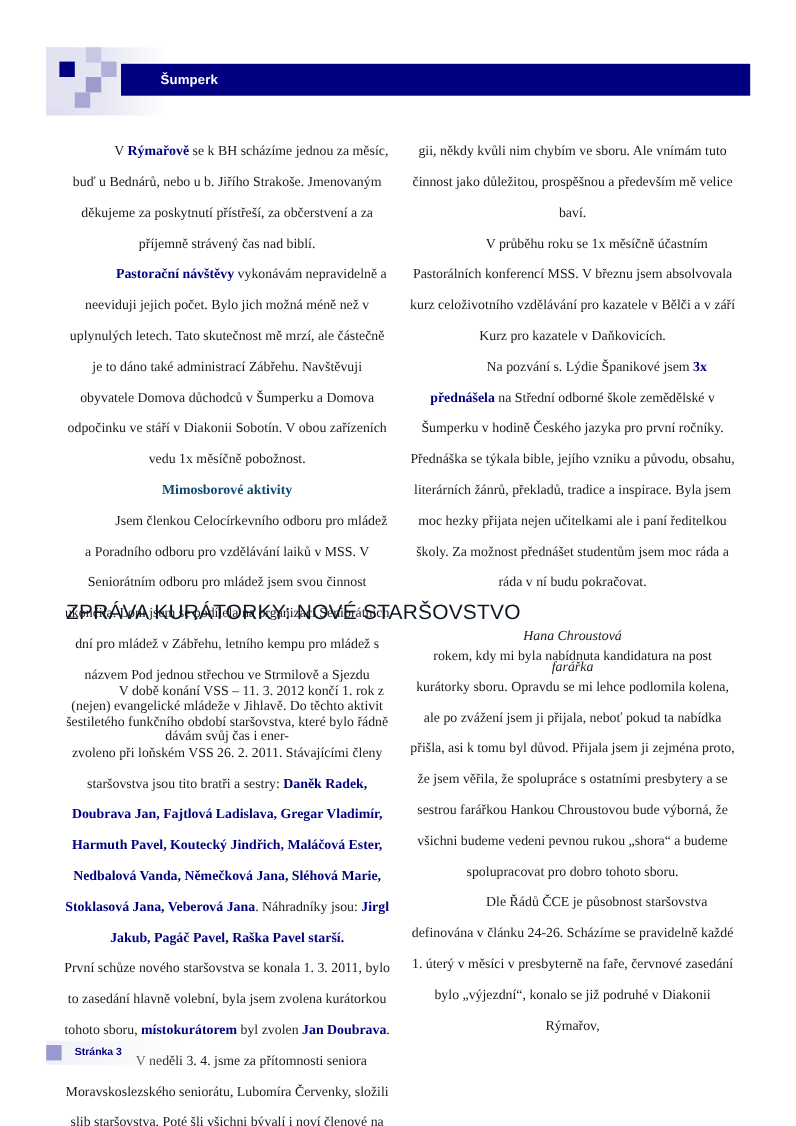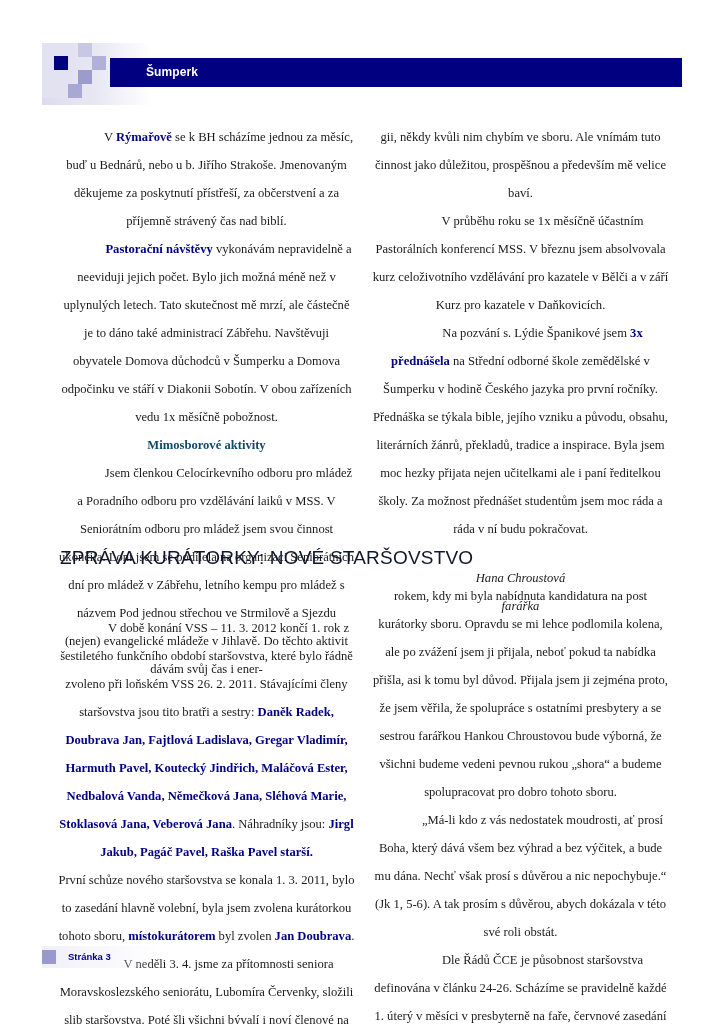--- a/index.html
+++ b/index.html
@@ -87,21 +87,20 @@
 
 <div class="col col-l2">
   <p class="ind"><span>V době konání VSS – 11. 3. 2012 končí 1. rok z šestiletého funkčního období staršovstva, které bylo řádně zvoleno při loňském VSS 26. 2. 2011. Stávajícími členy staršovstva jsou tito bratři a sestry: </span><span class="hl">Daněk Radek, Doubrava Jan, Fajtlová Ladislava,  Gregar Vladimír, Harmuth Pavel, Koutecký Jindřich, Maláčová Ester, Nedbalová Vanda, Němečková Jana, Sléhová Marie, Stoklasová Jana, Veberová Jana</span><span>. Náhradníky  jsou: </span><span class="hl">Jirgl Jakub, Pagáč Pavel, Raška Pavel starší.</span></p>
   <p><span>První schůze nového staršovstva se konala 1. 3. 2011, bylo to zasedání hlavně volební, byla jsem zvolena kurátorkou tohoto sboru, </span><span class="hl">místokurátorem</span><span> byl zvolen </span><span class="hl">Jan Doubrava</span><span>.</span></p>
   <p class="ind">V neděli 3. 4. jsme za přítomnosti seniora Moravskoslezského seniorátu, Lubomíra Červenky, složili slib staršovstva.  Poté šli všichni bývalí i noví členové na společný oběd do restaurace Opera.</p>
   <p class="ind">Nemohu se nevrátit do doby o něco více než před</p>
 </div>
 
 <div class="col col-r2">
   <p>rokem, kdy mi byla nabídnuta kandidatura na post kurátorky sboru. Opravdu se mi lehce podlomila kolena, ale po zvážení jsem ji přijala, neboť pokud ta nabídka přišla, asi k tomu byl důvod. Přijala jsem ji zejména proto, že jsem věřila, že spolupráce s ostatními presbytery a se sestrou farářkou Hankou Chroustovou bude výborná, že všichni budeme vedeni pevnou rukou „shora“ a budeme spolupracovat pro dobro tohoto sboru.</p>
-  <p class="ind">„Má-li kdo z vás nedostatek moudrosti, ať prosí Boha, který dává všem bez výhrad a bez výčitek, a bude mu dána. Nechť však prosí s důvěrou a nic nepochybuje.“ (Jk 1, 5-6). A tak prosím s důvěrou, abych dokázala v této své roli obstát.</p>
   <p class="ind">Dle Řádů ČCE je působnost staršovstva definována v článku 24-26. Scházíme se pravidelně každé 1. úterý v měsíci v presbyterně na faře, červnové zasedání bylo „výjezdní“, konalo se již podruhé v Diakonii Rýmařov,</p>
 </div>
 
 <div class="ftr">
   <div class="fade"></div>
   <div class="sq"></div>
   <span class="lbl">Stránka 3</span>
 </div>
 
 </body></html>

